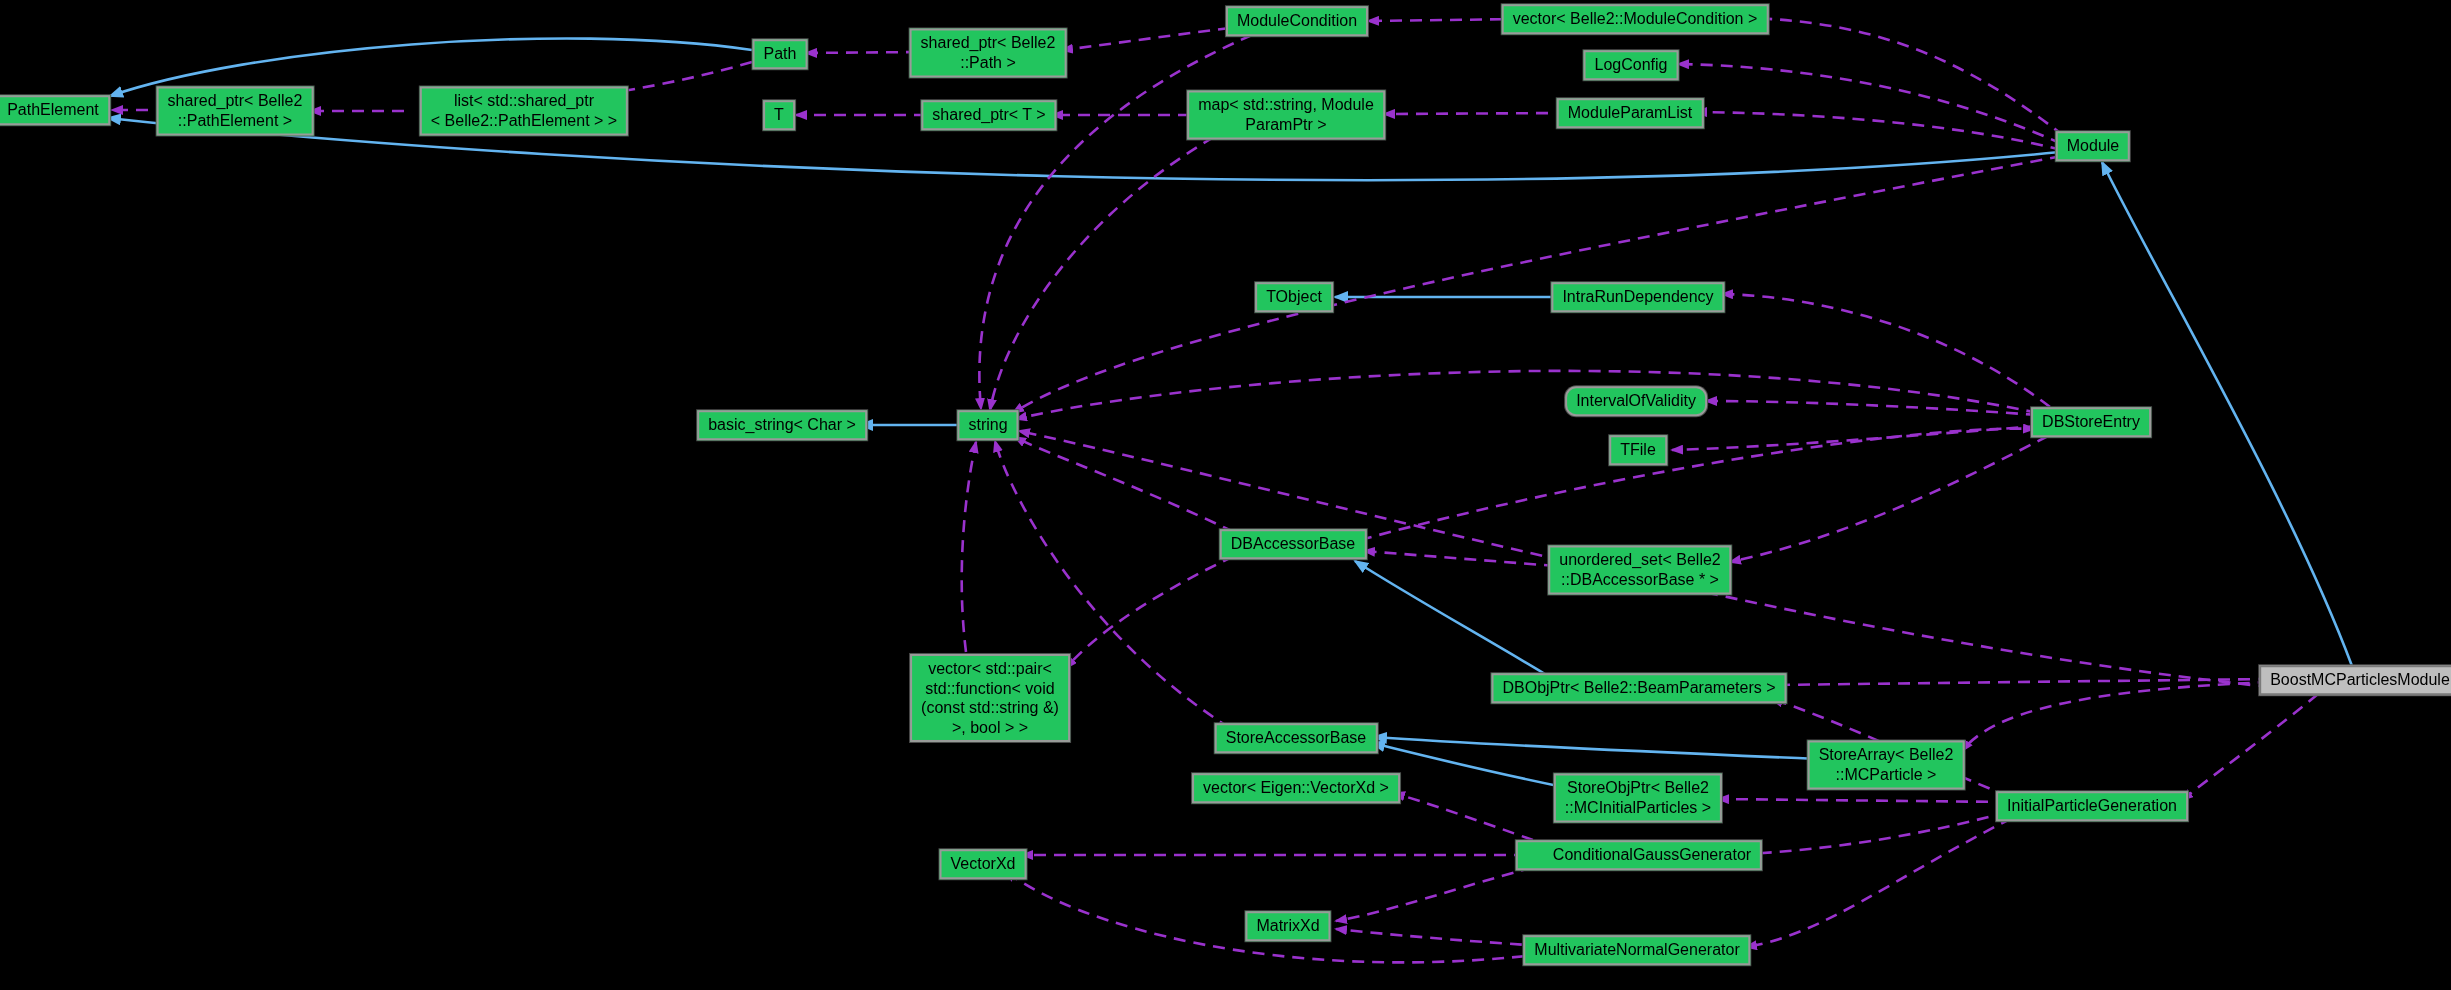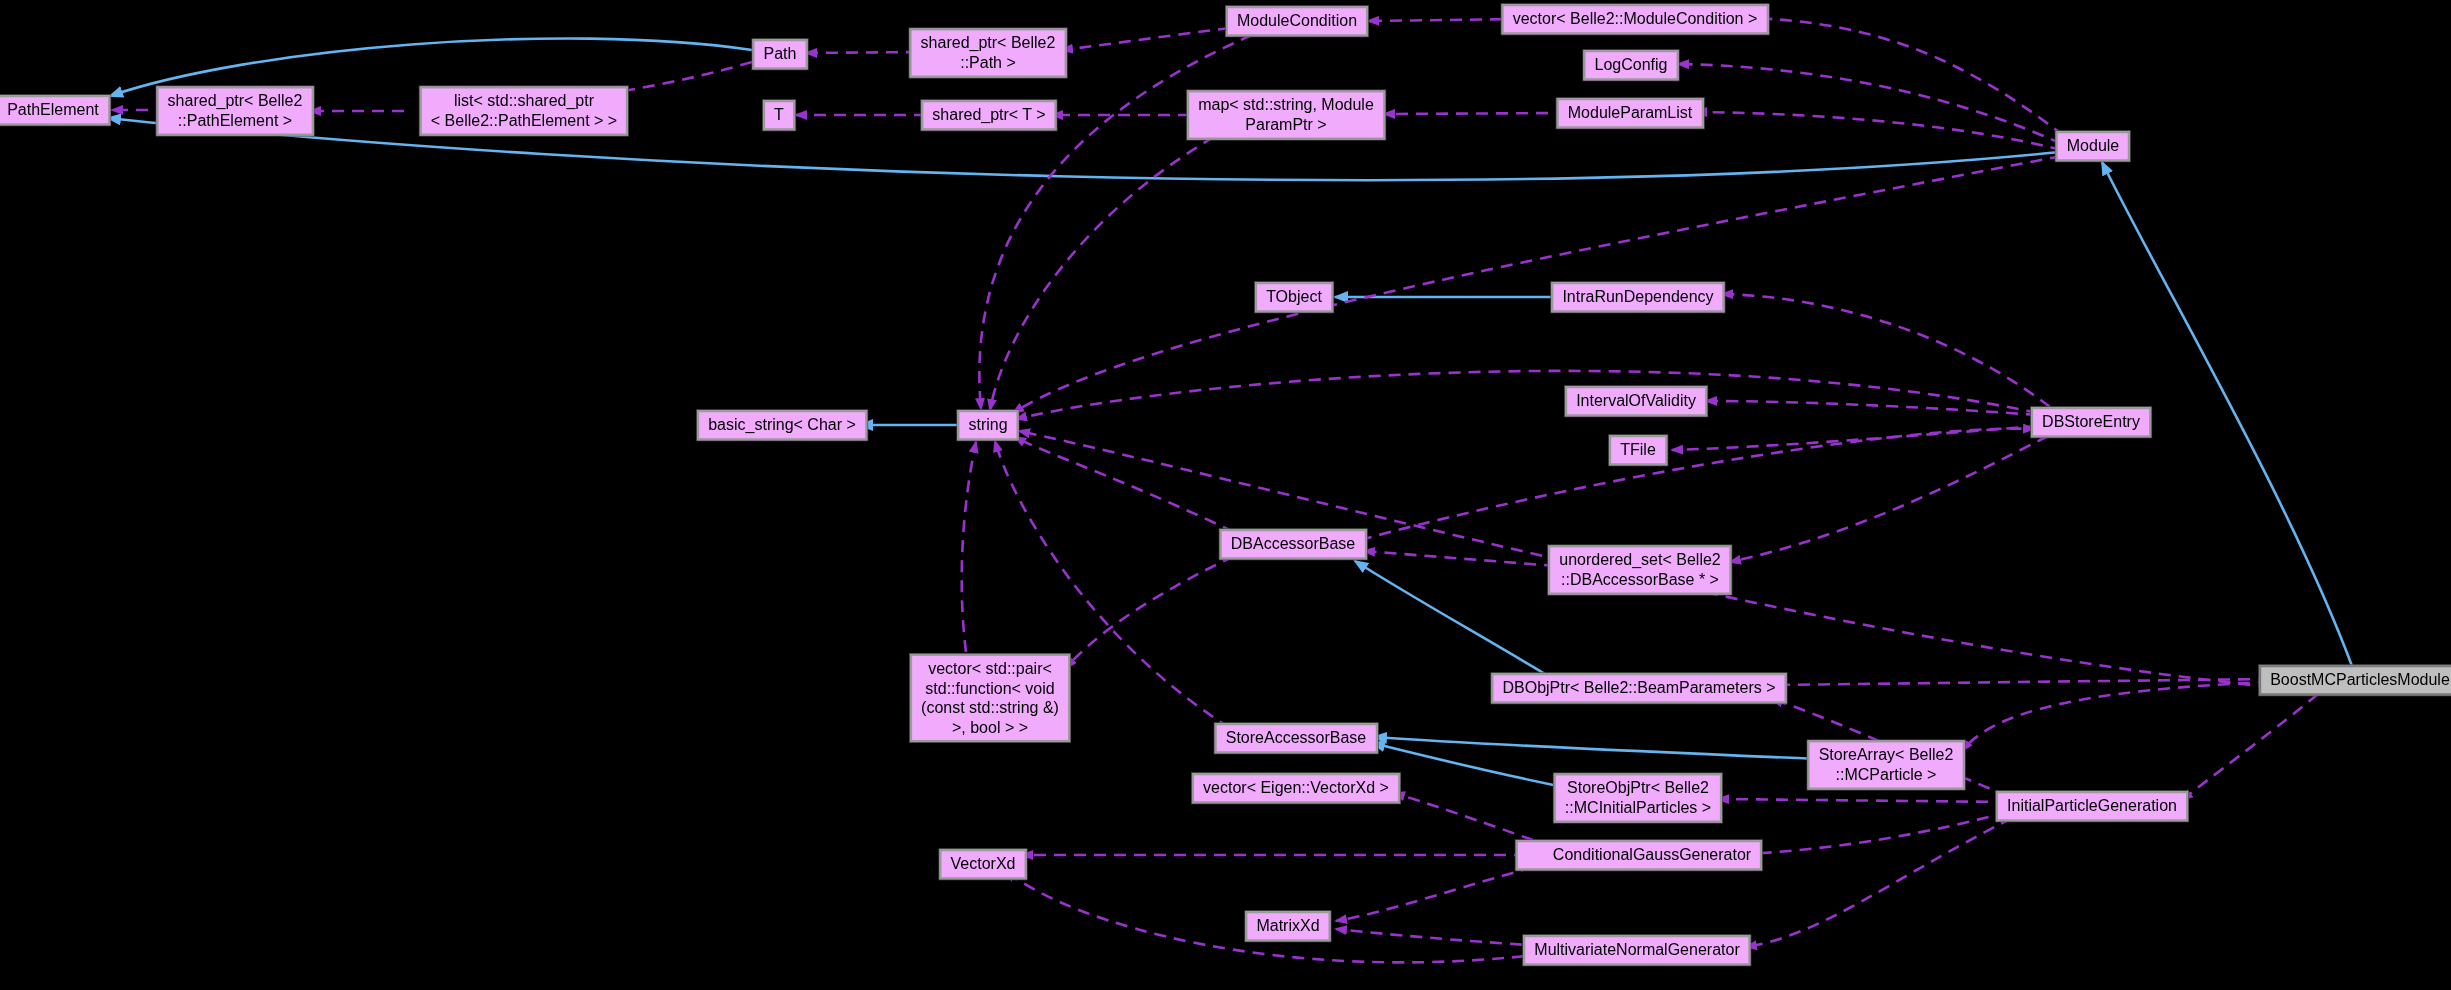--- a/index.html
+++ b/index.html
@@ -9,21 +9,21 @@
     background:#000;
     font-family:"Liberation Sans", sans-serif;
     overflow:hidden;
   }
   #edge-layer{position:absolute;left:0;top:0;width:2451px;height:990px;}
   .edge-use{fill:none;stroke:#9a32cd;stroke-width:2.6;stroke-dasharray:12 8;}
   .edge-inherit{fill:none;stroke:#63b4f0;stroke-width:2.6;}
   .node{
     position:absolute;
     transform:translate(-50%,-50%);
-    background:#f0abfc;
+    background:#22c55e;
     border:2px solid #9a9a9a;
     color:#000;
     font-size:16px;
     line-height:1.22;
     padding:3px 9px;
     text-align:center;
     white-space:pre;
     box-shadow:0 0 0 1px #4d4d4d;
   }
   .node.highlight{
@@ -109,21 +109,21 @@
       <div class="node" style="left: 779px; top: 115px;">T</div>
       <div class="node" style="left: 989px; top: 115px;">shared_ptr&lt; T &gt;</div>
       <div class="node" style="left: 1286px; top: 115px;">map&lt; std::string, Module
 ParamPtr &gt;</div>
       <div class="node" style="left: 1630px; top: 113px;">ModuleParamList</div>
       <div class="node" style="left: 2093px; top: 146px;">Module</div>
       <div class="node" style="left: 1294px; top: 297px;">TObject</div>
       <div class="node" style="left: 1638px; top: 297px;">IntraRunDependency</div>
       <div class="node" style="left: 782px; top: 425px;">basic_string&lt; Char &gt;</div>
       <div class="node" style="left: 988px; top: 425px;">string</div>
-      <div class="node" style="left: 1636px; top: 401px;">IntervalOfValidity</div>
+      <div class="node" style="left: 1636px; top: 401px; border-radius: 11px;">IntervalOfValidity</div>
       <div class="node" style="left: 1638px; top: 450px;">TFile</div>
       <div class="node" style="left: 2091px; top: 422px;">DBStoreEntry</div>
       <div class="node" style="left: 1293px; top: 544px; text-align: center;">DBAccessorBase</div>
       <div class="node" style="left: 1640px; top: 570px;">unordered_set&lt; Belle2
 ::DBAccessorBase * &gt;</div>
       <div class="node" style="left: 990px; top: 698px;">vector&lt; std::pair&lt;
 std::function&lt; void
 (const std::string &amp;)
 &gt;, bool &gt; &gt;</div>
       <div class="node" style="left: 1639px; top: 688px;">DBObjPtr&lt; Belle2::BeamParameters &gt;</div>

